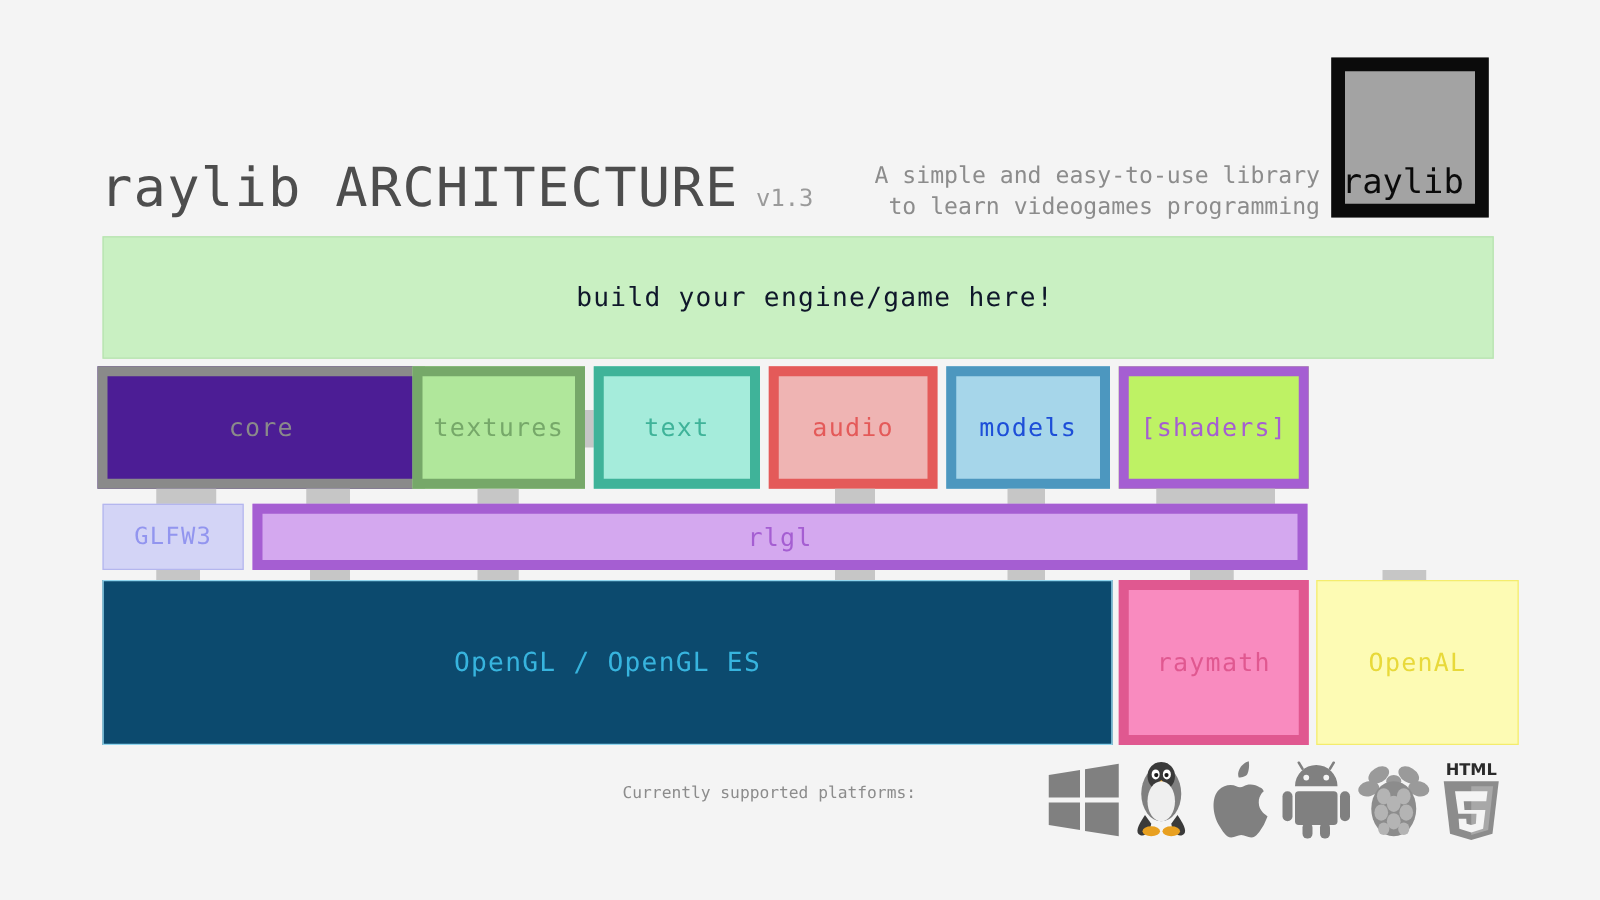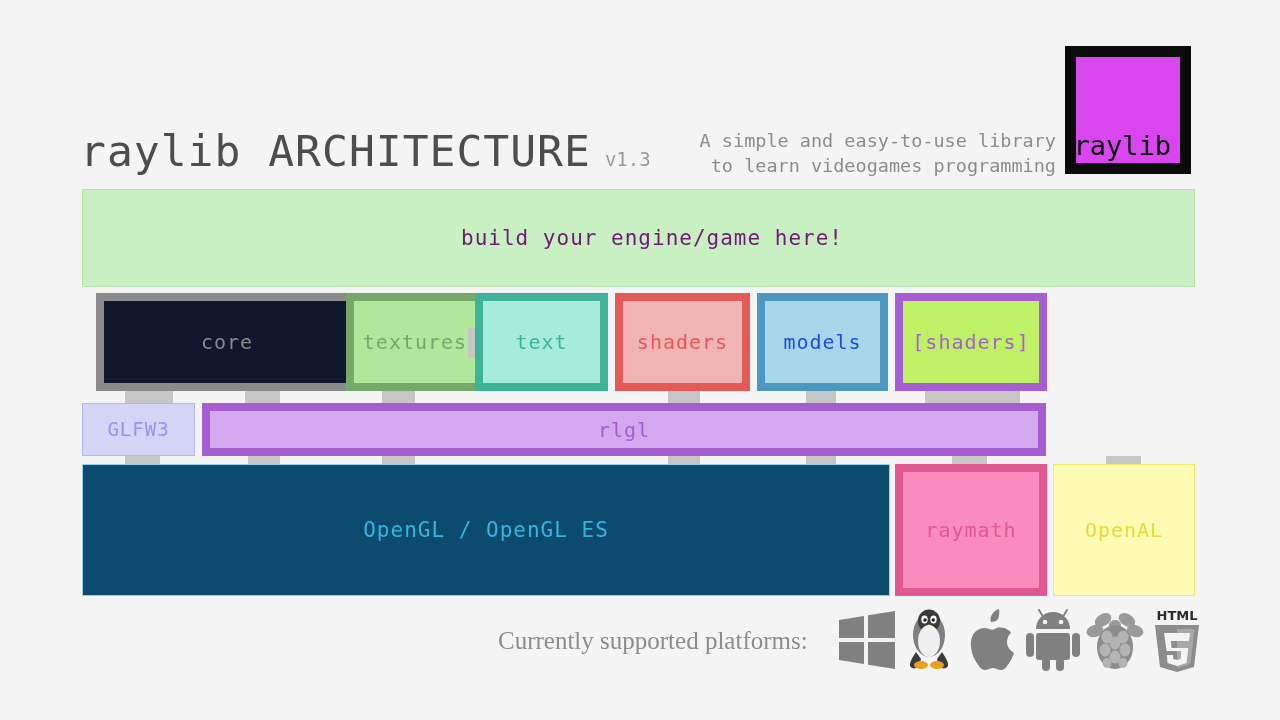--- a/index.html
+++ b/index.html
@@ -54,21 +54,21 @@
   }
 
   .logo-box {
     position: absolute;
     left: 1065px;
     top: 46px;
     width: 126px;
     height: 128px;
     box-sizing: border-box;
     border: 11px solid #0b0b0b;
-    background: #d946ef;
+    background: #a3a3a3;
   }
   .logo-text {
     position: absolute;
     right: 9px;
     bottom: 4px;
     font-size: 27px;
     color: #0b0b0b;
     letter-spacing: 0px;
     line-height: 1;
   }
@@ -90,33 +90,33 @@
   
   .banner {
     left: 82px;
     top: 189px;
     width: 1113px;
     height: 98px;
     background: #c9f0c2;
     border: 1px solid #b7e2b0;
   }
   .banner span {
-    color: #701a75;
+    color: #0f172a;
     font-size: 21px;
     margin-left: 27px;
   }
 
   
   .mod { top: 293px; height: 98px; }
   .mod span { font-size: 20px; }
 
-  .mod-core     { left: 96px;  width: 262px; background: #0f172a; border: 8px solid #8a8a8a; }
+  .mod-core     { left: 78px;  width: 262px; background: #4c1d95; border: 8px solid #8a8a8a; }
   .mod-core span { color: #8a8a8a; }
 
-  .mod-textures { left: 330px; width: 138px; background: #b0e79b; border: 8px solid #76a869; margin-left: 16px; }
+  .mod-textures { left: 330px; width: 138px; background: #b0e79b; border: 8px solid #76a869; }
   .mod-textures span { color: #76a869; }
 
   .mod-text     { left: 475px; width: 133px; background: #a5ecdb; border: 8px solid #3fb399; }
   .mod-text span { color: #3fb399; }
 
   .mod-shapes   { left: 615px; width: 135px; background: #efb4b3; border: 8px solid #e45a59; }
   .mod-shapes span { color: #e45a59; }
 
   .mod-models   { left: 757px; width: 131px; background: #a6d6ea; border: 8px solid #4c97bf; }
   .mod-models span { color: #1d4ed8; }
@@ -176,44 +176,43 @@
     width: 152px;
     height: 132px;
     background: #f98bbf;
     border: 8px solid #e05890;
   }
   .raymath span { color: #e05890; font-size: 20px; }
 
   .openal {
     left: 1053px;
     top: 464px;
-    width: 142px;
+    width: 162px;
     height: 132px;
     background: #fdfbb4;
     border: 1px solid #f4ec6d;
   }
   .openal span { color: #e8d93a; font-size: 20px; }
 
   
   .tab {
     position: absolute;
     background: #c6c6c6;
     height: 14px;
   }
 
   
   .footer {
     position: absolute;
     left: 498px;
     top: 628px;
-    font-size: 25px;
+    font-size: 13px;
     color: #8c8c8c;
     white-space: nowrap;
     line-height: 1;
-    font-family: Liberation Serif, serif;
   }
   .platform-icons {
     position: absolute;
     left: 836px;
     top: 604px;
     display: flex;
     align-items: flex-start;
     gap: 0px;
   }
   .platform-icons > div {
@@ -251,21 +250,21 @@
     <span>core</span>
   </div>
   <div class="blk mod mod-textures">
     <span>textures</span>
   </div>
   <div class="vconn"></div>
   <div class="blk mod mod-text">
     <span>text</span>
   </div>
   <div class="blk mod mod-shapes">
-    <span>shaders</span>
+    <span>audio</span>
   </div>
   <div class="blk mod mod-models">
     <span>models</span>
   </div>
   <div class="blk mod mod-shaders">
     <span>[shaders]</span>
   </div>
 
   <div class="tab" style="left:125px; top:391px; width:48px;"></div>
   <div class="tab" style="left:245px; top:391px; width:35px;"></div>

